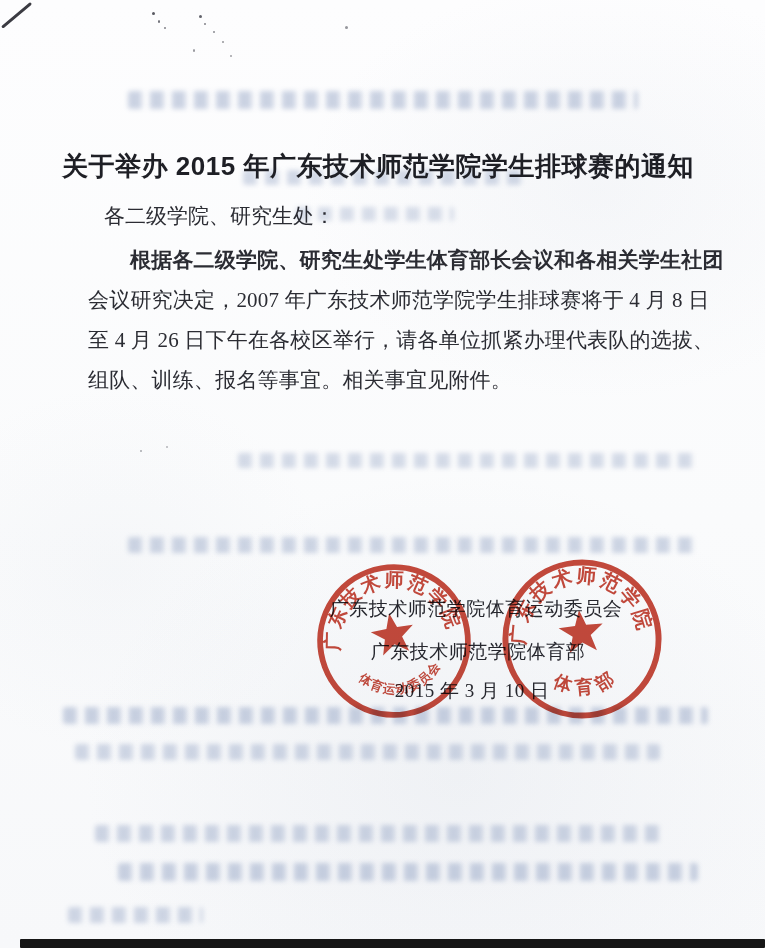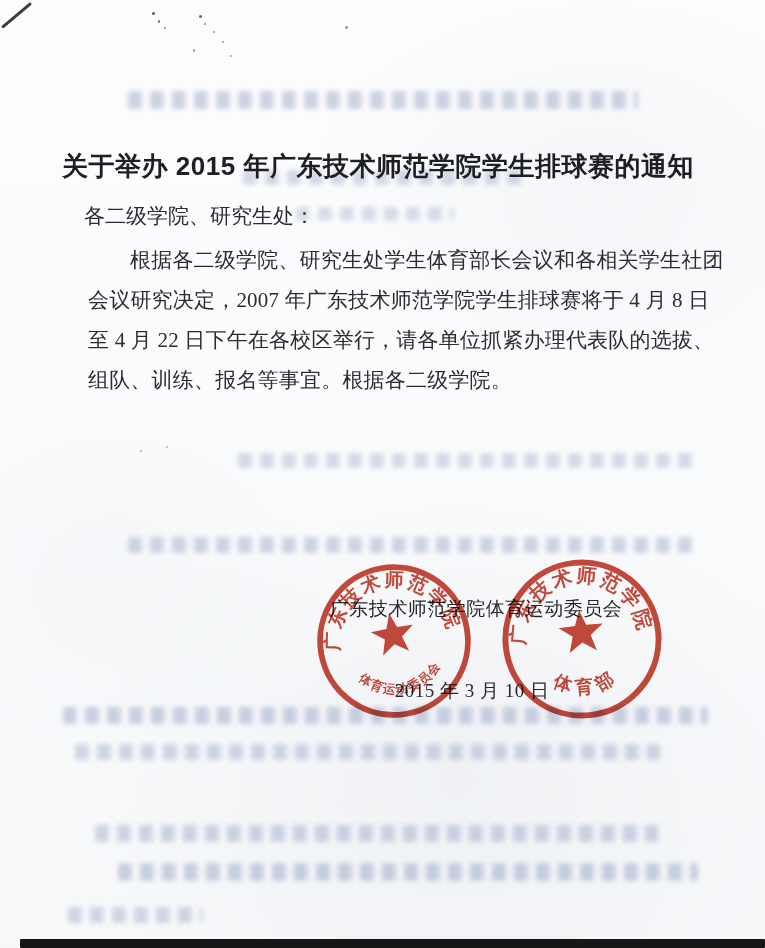--- a/index.html
+++ b/index.html
@@ -22,29 +22,29 @@
 
   
   .notice-title {
     top: 132px; left: 378px; transform: translateX(-50%);
     white-space: nowrap;
     font-family: "Liberation Sans", "DejaVu Sans", sans-serif;
     font-weight: 700; font-size: 26px; letter-spacing: 0.5px;
     color: #1e1f25;
   }
   .salutation {
-    top: 202px; left: 84px;
+    top: 202px; left: 104px;
     font-size: 21px; color: #2b2c33; white-space: nowrap;
   }
   .body-block {
     top: 245px; left: 88px; width: 586px;
     font-size: 21px; color: #2b2c33; letter-spacing: 0.2px;
   }
   .body-line { display: block; height: 40px; line-height: 30px; white-space: nowrap; }
-  .body-line.indent { padding-left: 42px; }
+  .body-line.indent { padding-left: 42px; font-weight: bold; }
   .attachment-line {
     top: 481px; left: 88px;
     font-size: 14px; letter-spacing: 0.8px; color: #33343b; white-space: nowrap;
   }
   .sig-line {
     transform: translateX(-50%);
     font-size: 19px; color: #26272e; white-space: nowrap; letter-spacing: 0.5px;
   }
   .sig-committee { top: 596px; left: 476px; }
   .sig-department { top: 639px; left: 478px; }
@@ -121,26 +121,27 @@
   <div class="bleed" style="left:118px;top:863px;width:580px;height:18px;opacity:.46"></div>
   <div class="bleed" style="left:68px;top:907px;width:135px;height:16px;opacity:.40"></div>
 
   <h1 class="abs notice-title">关于举办 2015 年广东技术师范学院学生排球赛的通知</h1>
 
   <div class="abs salutation">各二级学院、研究生处：</div>
 
   <div class="abs body-block">
     <span class="body-line indent">根据各二级学院、研究生处学生体育部长会议和各相关学生社团</span>
     <span class="body-line">会议研究决定，2007 年广东技术师范学院学生排球赛将于 4 月 8 日</span>
-    <span class="body-line">至 4 月 22 日下午在各校区举行，请各单位抓紧办理代表队的选拔、</span>
-    <span class="body-line">组队、训练、报名等事宜。根据各二级学院。</span>
+    <span class="body-line">至 4 月 26 日下午在各校区举行，请各单位抓紧办理代表队的选拔、</span>
+    <span class="body-line">组队、训练、报名等事宜。相关事宜见附件。</span>
   </div>
 
 
   <div class="abs sig-line sig-committee">广东技术师范学院体育运动委员会</div>
+  <div class="abs sig-line sig-department">广东技术师范学院体育部</div>
   <div class="abs sig-line sig-date">2015 年 3 月 10 日</div>
 
   <svg class="stamp stamp--left" viewBox="0 0 200 200">
     <defs>
       <path id="arcTop1" d="M 42.8 133 A 66 66 0 1 1 157.2 133"></path>
       <path id="arcBot1" d="M 48.4 136.1 A 63 63 0 0 0 151.6 136.1"></path>
     </defs>
     <circle class="stamp-ring" cx="100" cy="100" r="89"></circle>
     <polygon class="stamp-star" points="100,66 106.5,84.1 125.7,84.7 110.5,96.4 115.9,114.8 100,104 84.1,114.8 89.5,96.4 74.3,84.7 93.5,84.1"></polygon>
     <text class="stamp-arc-text"><textPath href="#arcTop1" startOffset="50%">广东技术师范学院</textPath></text>

